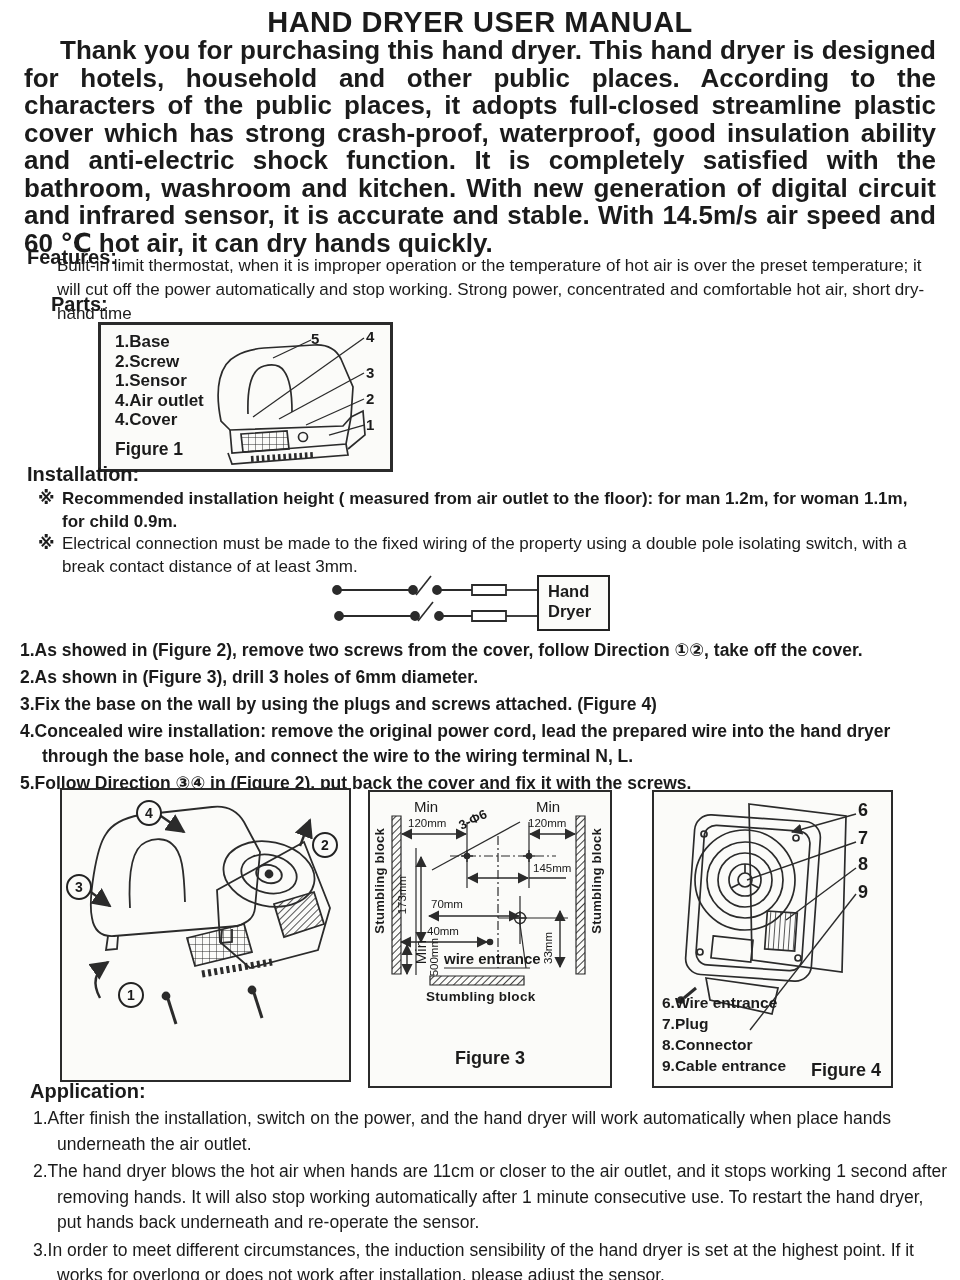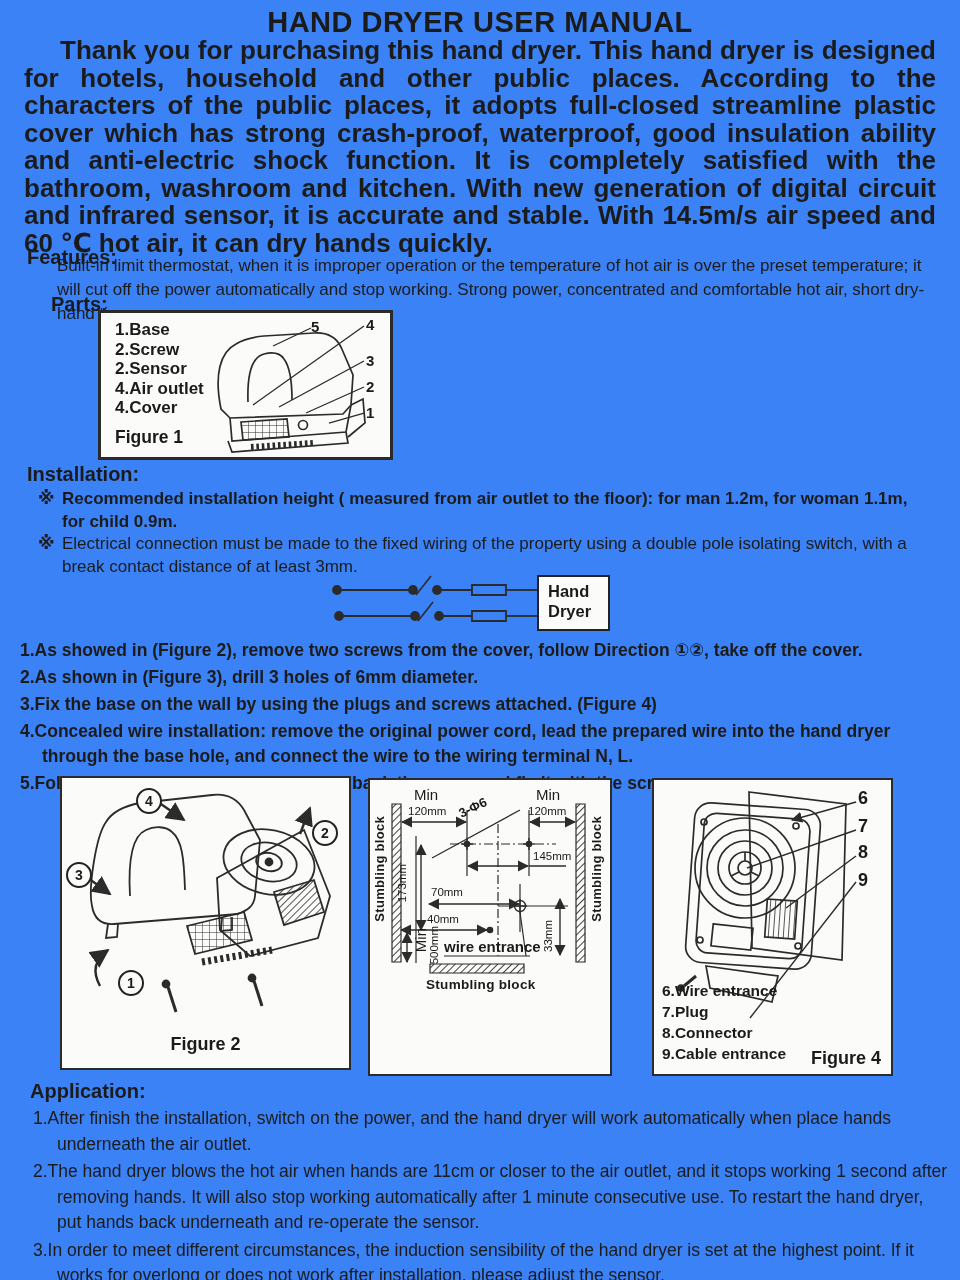--- a/index.html
+++ b/index.html
@@ -1,31 +1,31 @@
 <!DOCTYPE html>
 <html><head>
 <meta charset="utf-8">
 <style>
   html,body{margin:0;padding:0;background:#e8e8e6;}
   .page{
     position:relative;width:960px;height:1280px;margin:0 auto;
-    background:#3b82f6;color:#1b1b1b;overflow:hidden;
+    background:#ffffff;color:#1b1b1b;overflow:hidden;
     font-family:"Liberation Sans","DejaVu Sans",sans-serif;
   }
   .abs{position:absolute;}
   .h1{font-size:29px;font-weight:700;letter-spacing:.5px;text-align:center;width:100%;}
   .sechead{font-size:20px;font-weight:700;}
   .intro{font-size:26px;line-height:27.5px;font-weight:700;text-align:justify;text-indent:36px;}
   .body17{font-size:17px;line-height:24px;font-weight:400;margin-top:23px;}
   .note{display:flex;font-size:17px;line-height:23px;}
   .note .marker{flex:0 0 24px;font-weight:700;}
   .note.bold{font-weight:700;}
   .step{font-size:17.5px;line-height:25px;padding-left:22px;text-indent:-22px;margin-bottom:2px;}
   .appstep{font-size:17.5px;line-height:25.5px;padding-left:24px;text-indent:-24px;margin-bottom:2px;}
-  .figbox{border:2px solid #2b2b2b;background:#fbfbf9;}
+  .figbox{border:2px solid #2b2b2b;background:#fbfbf9;margin-top:12px;}
   .figlabel{font-size:18px;font-weight:700;}
   .partitem{font-size:17px;line-height:18.5px;font-weight:700;margin-bottom:1px;}
   .callout{font-size:15px;font-weight:700;}
   .circnum{display:flex;align-items:center;justify-content:center;width:22px;height:22px;
     border:2px solid #222;border-radius:50%;font-size:14px;font-weight:700;background:#fbfbf9;}
   .vtext{writing-mode:vertical-rl;transform:rotate(180deg);}
   .dimnum{font-size:11.5px;font-weight:400;}
   .dimbold{font-size:15px;font-weight:400;}
   .stumbl{font-size:13px;font-weight:700;letter-spacing:.3px;}
   .wiree{font-size:15px;font-weight:700;}
@@ -76,21 +76,21 @@
         <line x1="210" y1="15" x2="172" y2="33"></line>
         <line x1="263" y1="13" x2="152" y2="92"></line>
         <line x1="263" y1="48" x2="178" y2="94"></line>
         <line x1="263" y1="74" x2="205" y2="100"></line>
         <line x1="263" y1="100" x2="228" y2="110"></line>
       </g>
     </svg>
     <div class="abs" style="left:14px;top:8px;">
       <div class="partitem">1.Base</div>
       <div class="partitem">2.Screw</div>
-      <div class="partitem">2.Sensor</div>
+      <div class="partitem">1.Sensor</div>
       <div class="partitem">4.Air outlet</div>
       <div class="partitem">4.Cover</div>
     </div>
     <span class="abs callout" style="left:210px;top:5px;">5</span>
     <span class="abs callout" style="left:265px;top:3px;">4</span>
     <span class="abs callout" style="left:265px;top:39px;">3</span>
     <span class="abs callout" style="left:265px;top:65px;">2</span>
     <span class="abs callout" style="left:265px;top:91px;">1</span>
     <div class="abs" style="left:14px;top:114px;font-size:17.5px;font-weight:700;">Figure 1</div>
   </div>
@@ -184,21 +184,20 @@
         <line x1="96" y1="24" x2="122" y2="42" marker-end="url(#ar2)"></line>
         <line x1="26" y1="100" x2="48" y2="116" marker-end="url(#ar2)"></line>
         <line x1="238" y1="56" x2="248" y2="30" marker-end="url(#ar2)"></line>
         <path d="M38,208 Q26,186 46,172" marker-end="url(#ar2)"></path>
       </g>
     </svg>
     <span class="abs circnum" style="left:74px;top:10px;">4</span>
     <span class="abs circnum" style="left:4px;top:84px;">3</span>
     <span class="abs circnum" style="left:250px;top:42px;">2</span>
     <span class="abs circnum" style="left:56px;top:192px;">1</span>
-    <div class="abs figlabel" style="left:0;width:100%;text-align:center;top:256px;">Figure 2</div>
   </div>
 
   <div class="abs figbox" style="left:368px;top:778px;width:240px;height:294px;">
     <svg width="240" height="294" viewBox="0 0 240 294">
       <defs>
         <marker id="ar3" viewBox="0 0 10 10" refX="9" refY="5" markerWidth="8" markerHeight="8" orient="auto-start-reverse">
           <path d="M0,0 L10,5 L0,10 z" fill="#2b2b2b"></path>
         </marker>
         <pattern id="h3" width="5" height="5" patternUnits="userSpaceOnUse" patternTransform="rotate(45)">
           <line x1="0" y1="0" x2="0" y2="5" stroke="#2b2b2b" stroke-width="1.8"></line>
@@ -261,20 +260,21 @@
     <span class="abs dimnum vtext" style="left:26px;top:84px;">173mm</span>
     <span class="abs dimnum" style="left:61px;top:106px;">70mm</span>
     <span class="abs dimnum" style="left:57px;top:133px;">40mm</span>
     <span class="abs dimbold vtext" style="left:42px;top:148px;">Min</span>
     <span class="abs dimnum vtext" style="left:58px;top:146px;">500mm</span>
     <span class="abs wiree" style="left:74px;top:158px;">wire entrance</span>
     <span class="abs dimnum vtext" style="left:172px;top:140px;">33mm</span>
     <span class="abs stumbl vtext" style="left:2px;top:36px;">Stumbling block</span>
     <span class="abs stumbl vtext" style="left:219px;top:36px;">Stumbling block</span>
     <span class="abs stumbl" style="left:56px;top:197px;font-size:13.5px;">Stumbling block</span>
+    <div class="abs figlabel" style="left:0;width:100%;text-align:center;top:256px;">Figure 3</div>
   </div>
 
   <div class="abs figbox" style="left:652px;top:778px;width:237px;height:294px;">
     <svg width="237" height="294" viewBox="0 0 237 294">
       <defs>
         <marker id="ar4" viewBox="0 0 10 10" refX="9" refY="5" markerWidth="8" markerHeight="8" orient="auto-start-reverse">
           <path d="M0,0 L10,5 L0,10 z" fill="#2b2b2b"></path>
         </marker>
         <pattern id="h4" width="5" height="5" patternUnits="userSpaceOnUse">
           <line x1="0" y1="0" x2="0" y2="5" stroke="#2b2b2b" stroke-width="1.6"></line>

